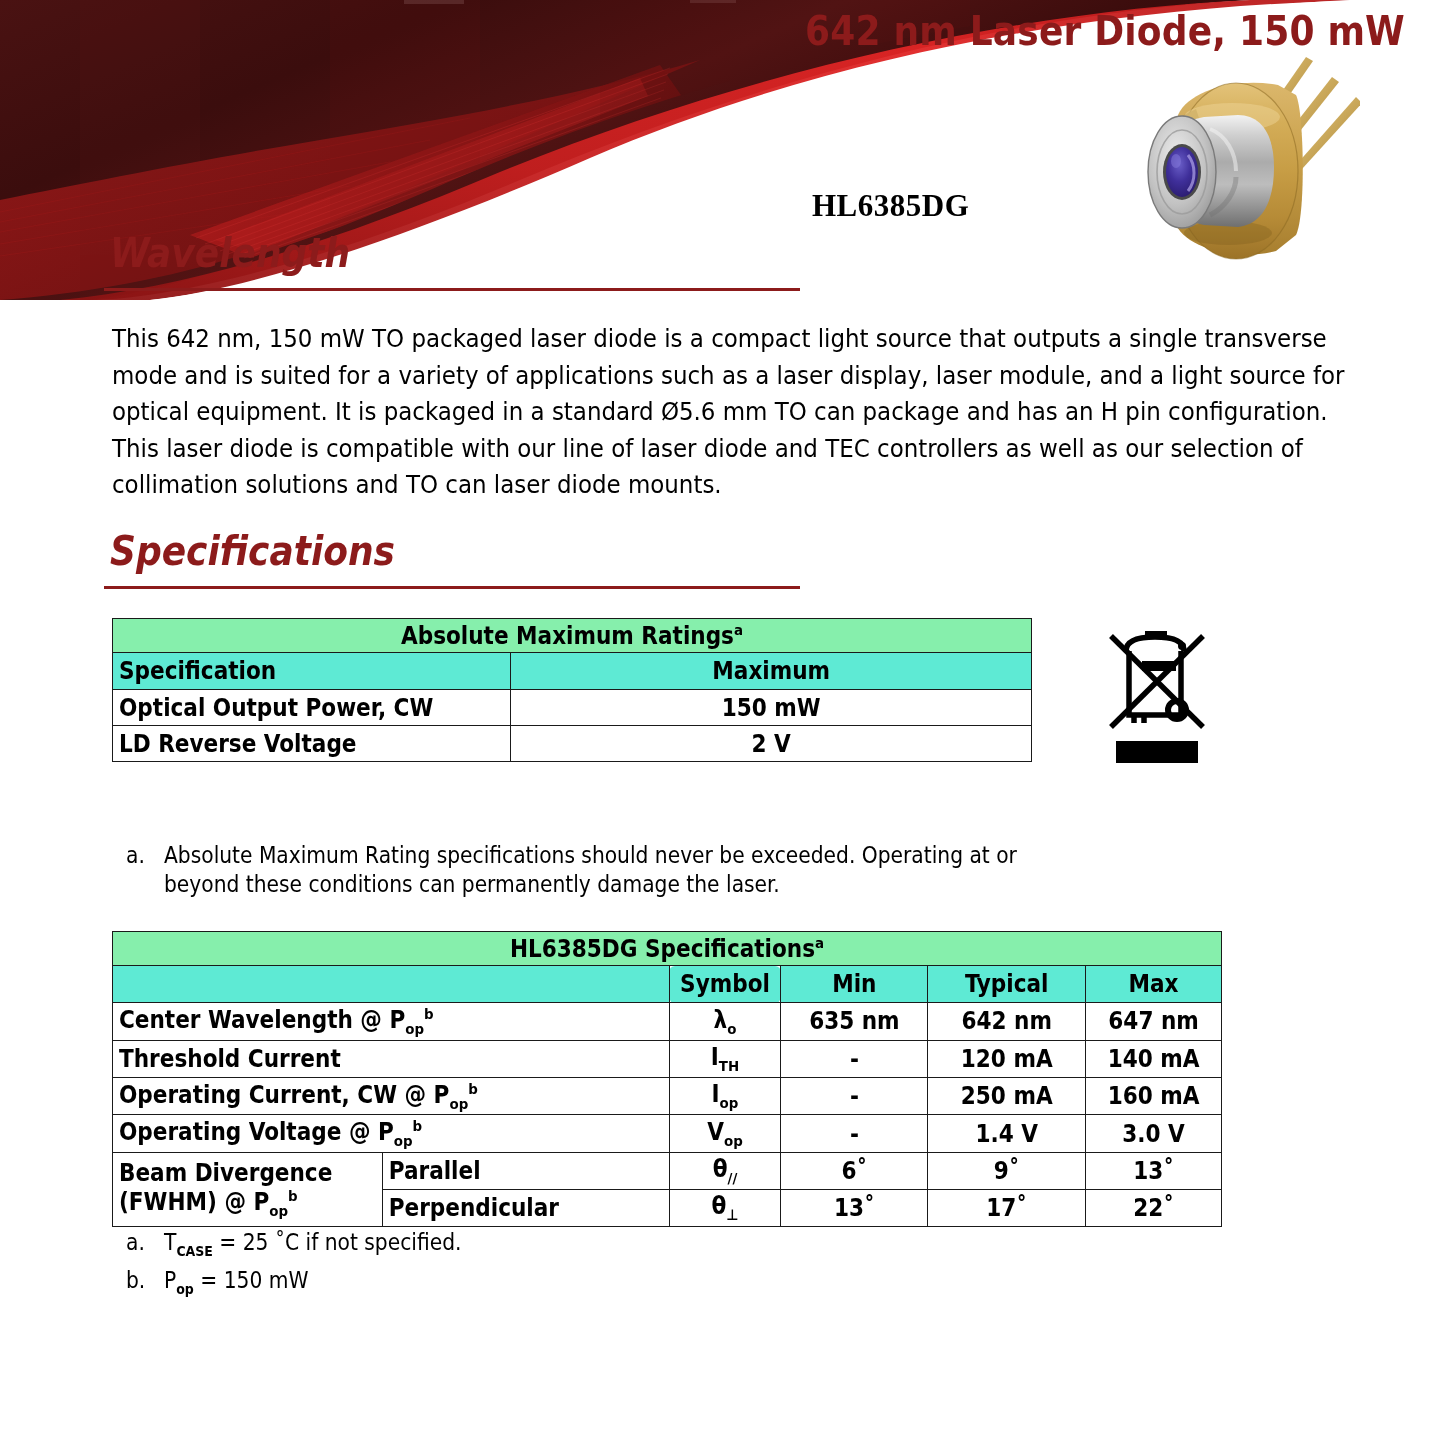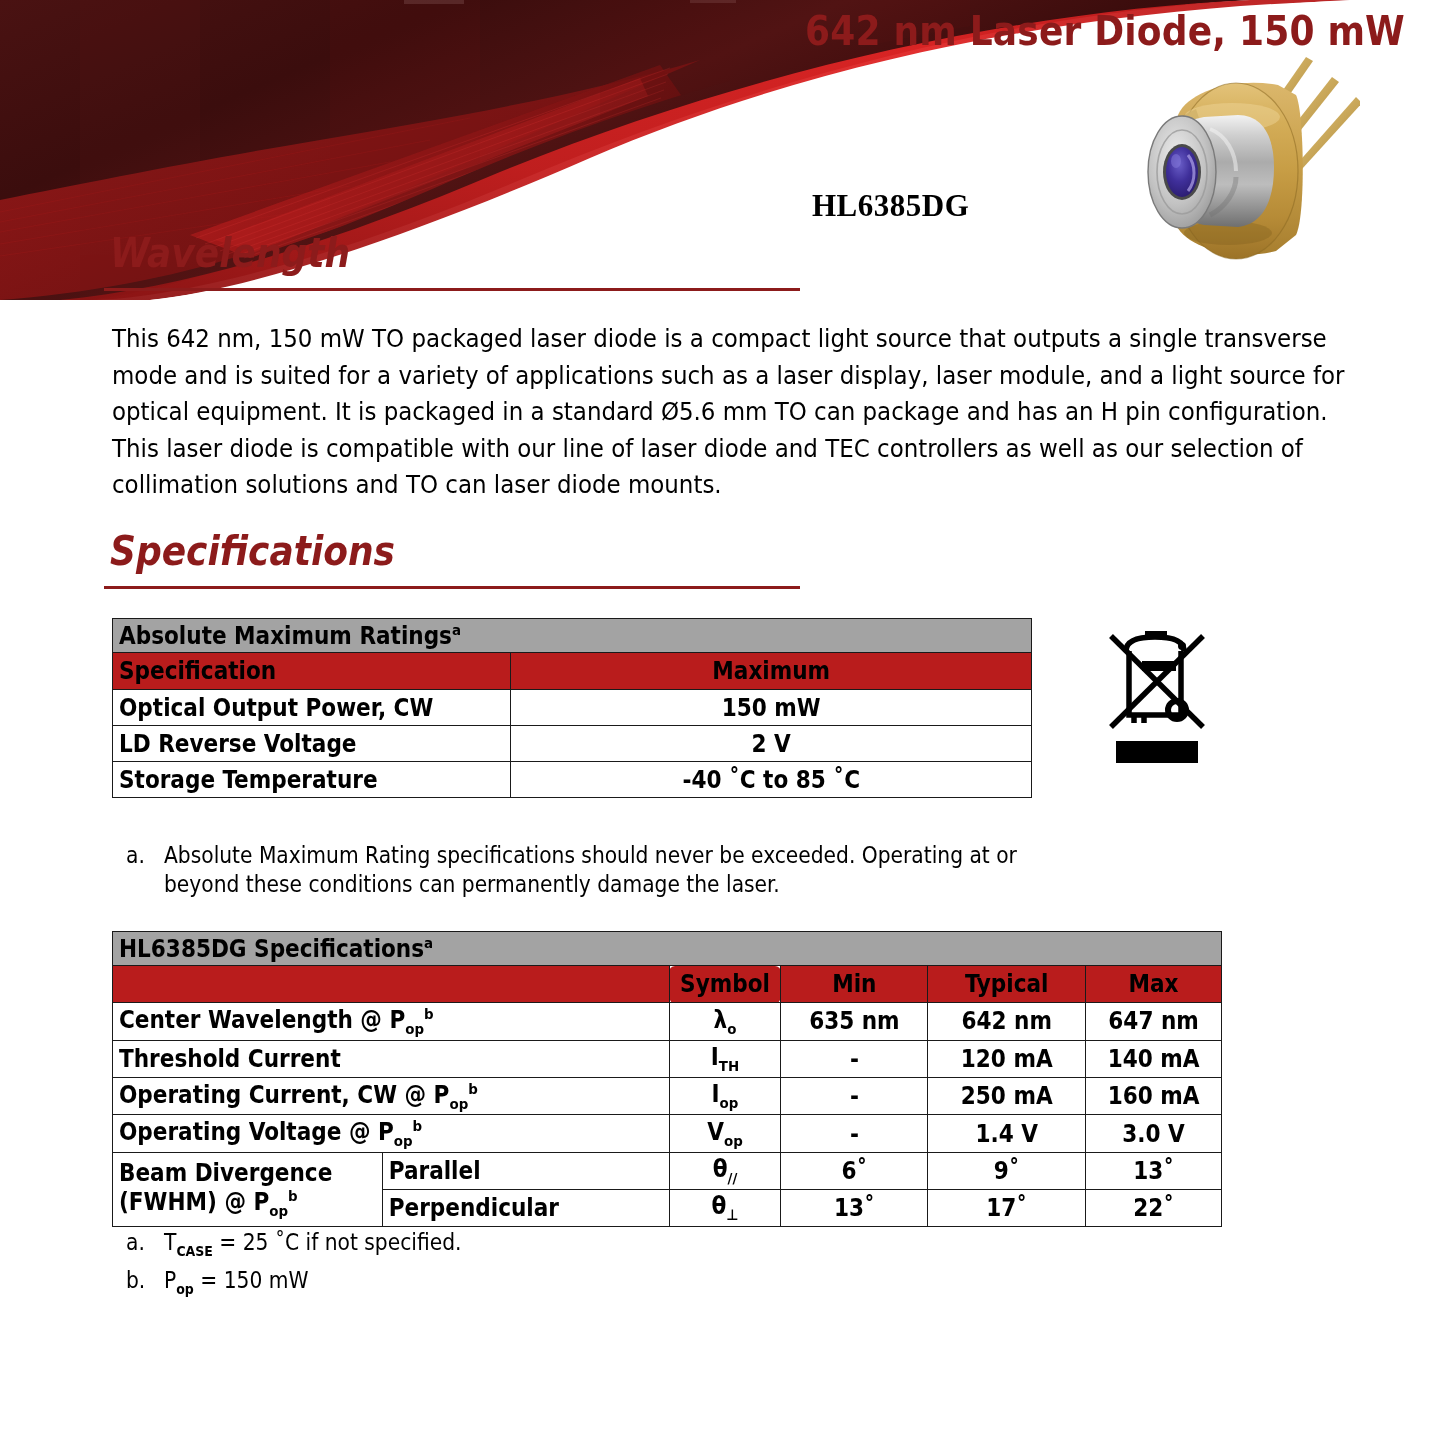--- a/index.html
+++ b/index.html
@@ -100,28 +100,28 @@
     font-family: "DejaVu Sans Condensed", "Liberation Sans", sans-serif;
   }
   .spec-table td, .spec-table th {
     border: 1.5px solid #1a1a1a;
     padding: 2px 6px;
     font-size: 24px;
     color: #000;
     font-weight: bold;
   }
   .tbl-title {
-    background: #a3a3a3;
-    text-align: left;
+    background: #86efac;
+    text-align: center;
     font-weight: bold;
     font-size: 25px;
     height: 24px;
   }
   .col-head {
-    background: #b91c1c;
+    background: #5eead4;
     font-weight: bold;
     height: 37px;
     margin-top: 40px;
   }
   .cell-left { text-align: left; padding-left: 12px; }
   .cell-center { text-align: center; }
   .data-row td { height: 36px; }
 
   sup.fn { font-size: 0.62em; vertical-align: super; font-weight: bold; }
   sub.sb { font-size: 0.62em; vertical-align: sub; font-weight: bold; }
@@ -360,24 +360,20 @@
     <td class="col-head cell-center c-max">Maximum</td>
   </tr>
   <tr class="data-row">
     <td class="cell-left">Optical Output Power, CW</td>
     <td class="cell-center">150 mW</td>
   </tr>
   <tr class="data-row">
     <td class="cell-left">LD Reverse Voltage</td>
     <td class="cell-center">2 V</td>
   </tr>
-  <tr class="data-row">
-    <td class="cell-left">Storage Temperature</td>
-    <td class="cell-center">-40 ˚C to 85 ˚C</td>
-  </tr>
 </tbody>
   </table>
 
 <div class="footnote-block" id="amr-footnotes">
   <div class="footnote-row">
     <span class="fn-marker">a.</span>
     <span class="fn-body">Absolute Maximum Rating specifications should never be exceeded. Operating at or beyond these conditions can permanently damage the laser.</span>
   </div>
 </div>
 

